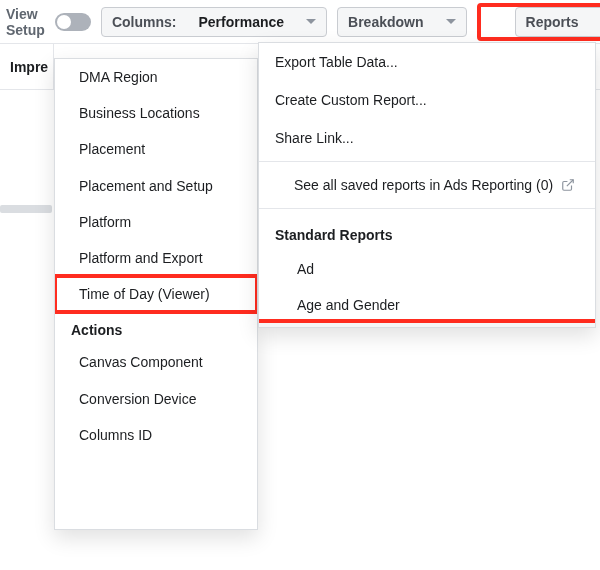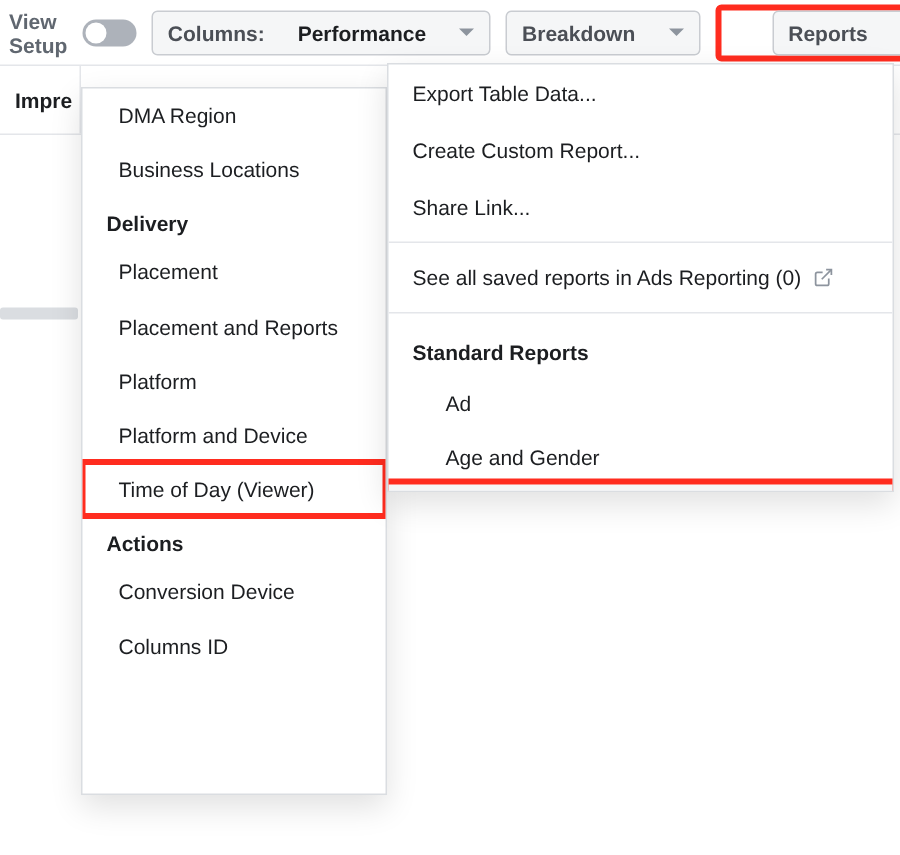--- a/index.html
+++ b/index.html
@@ -21,21 +21,21 @@
   
   .panel { position: absolute; background: #fff; border: 1px solid #dadde1; box-shadow: 0 8px 20px rgba(0,0,0,0.12); }
   .panel-left { left: 54px; top: 42px; width: 204px; height: 472px; overflow: hidden; margin-top: 16px; }
   .panel-right { left: 258px; top: 42px; width: 338px; height: 286px; overflow: hidden; }
   .section-hdr { font-weight: 700; padding: 10px 16px 6px 16px; color: #1c1e21; }
   .item { padding: 9px 16px 9px 24px; color: #1c1e21; cursor: pointer; line-height: 1.3; }
   .hot-item { outline: 4px solid #ff2c1f; outline-offset: -2px; }
   .divider { height: 1px; background: #e4e6ea; margin: 4px 0; }
 
   .panel-right .topitem { padding: 11px 16px; color: #1c1e21; cursor: pointer; }
-  .linkrow { padding: 11px 16px; color: #1c1e21; cursor: pointer; display: flex; align-items: center; gap: 8px; }
+  .linkrow { padding: 11px 16px; color: #1c1e21; cursor: pointer; display: flex; align-items: center; gap: 8px; margin-left: 19px; }
   .ext-icon { color: #8d949e; }
   .sr-hdr { font-weight: 700; padding: 14px 16px 8px 16px; }
   .sr-item { padding: 10px 16px 10px 24px; cursor: pointer; margin-left: 14px; }
   .sr-all { display: flex; align-items: center; justify-content: space-between; padding: 12px 16px 20px 24px; background: #f5f6f7; cursor: pointer; }
   .chev { color: #8d949e; font-size: 18px; }
   .hot-all { outline: 4px solid #ff2c1f; outline-offset: 0; }
 
   svg { display: block; }
 </style>
 </head>
@@ -67,28 +67,28 @@
 <div class="subbar">
   <div class="col" style="width:54px;">Impre</div>
 </div>
 
 <div class="ghost"></div>
 
 <div class="panel panel-left">
   <div class="item">DMA Region</div>
   <div class="item">Business Locations</div>
 
-  <div class="section-hdr">Delivery</div>
   <div class="item">Placement</div>
-  <div class="item">Placement and Reports</div>
+  <div class="item">Placement and Setup</div>
   <div class="item">Platform</div>
-  <div class="item">Platform and Device</div>
+  <div class="item">Platform and Export</div>
   <div class="item hot-item">Time of Day (Viewer)</div>
 
   <div class="section-hdr">Actions</div>
+  <div class="item">Canvas Component</div>
   <div class="item">Conversion Device</div>
   <div class="item">Columns ID</div>
 </div>
 
 <div class="panel panel-right">
   <div class="topitem">Export Table Data...</div>
   <div class="topitem">Create Custom Report...</div>
   <div class="topitem">Share Link...</div>
   <div class="divider"></div>
   <div class="linkrow">

